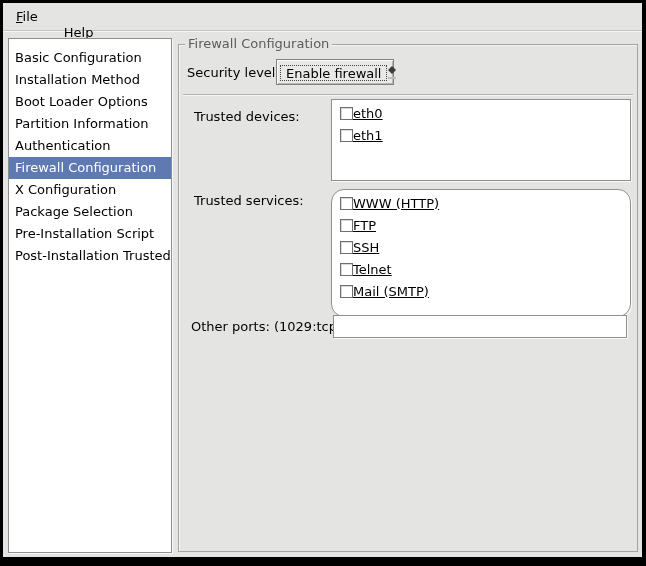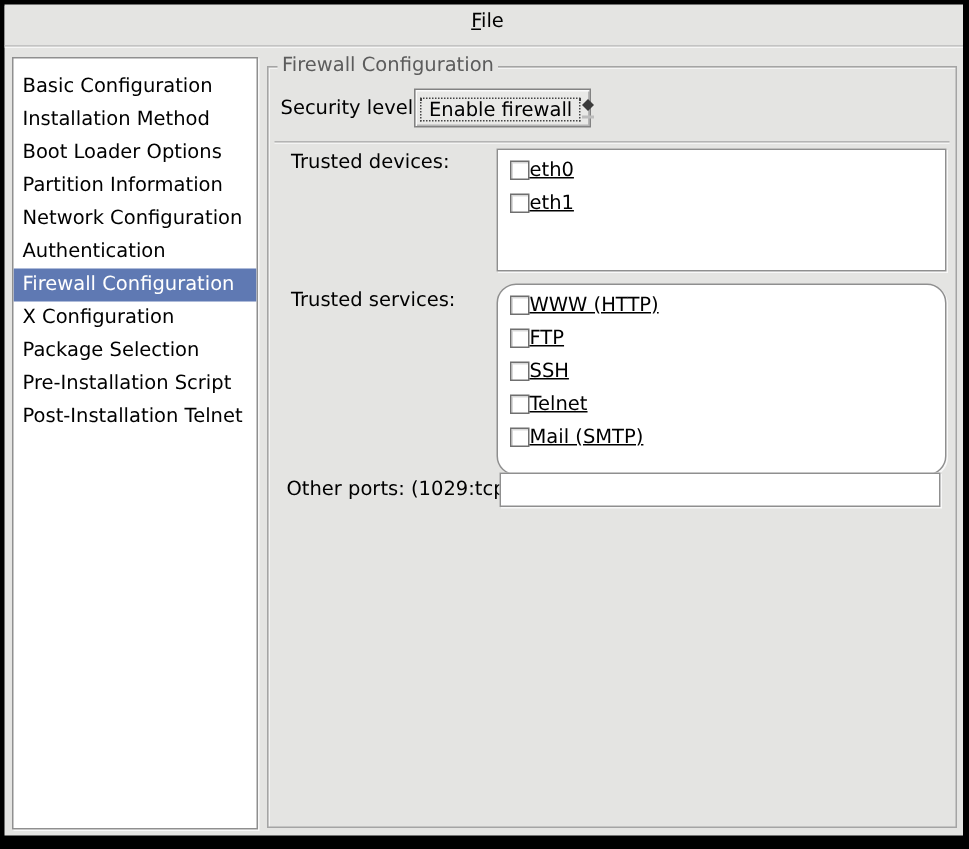--- a/index.html
+++ b/index.html
@@ -18,21 +18,20 @@
     overflow: hidden;
   }
   
   .menubar {
     height: 28px;
     display: flex;
     align-items: center;
     padding-left: 5px;
     border-bottom: 1px solid #c3c3c3;
     box-shadow: 0 1px 0 #f6f6f6;
-    flex-direction: column;
   }
   .menu-item {
     display: inline-block;
     padding: 4px 8px;
     cursor: default;
   }
   .menu-item::first-letter { text-decoration: underline; }
   .menu-item + .menu-item { margin-left: 10px; margin-top: 32px; }
   
   .sidebar {
@@ -172,23 +171,20 @@
       </div>
 
       <div class="side-row">
         <span>Boot Loader Options</span>
       </div>
 
       <div class="side-row">
         <span>Partition Information</span>
       </div>
 
-      <div class="side-row">
-        <span>Network Configuration</span>
-      </div>
 
       <div class="side-row">
         <span>Authentication</span>
       </div>
 
       <div class="side-row selected">
         <span>Firewall Configuration</span>
       </div>
 
       <div class="side-row">
@@ -197,41 +193,41 @@
 
       <div class="side-row">
         <span>Package Selection</span>
       </div>
 
       <div class="side-row">
         <span>Pre-Installation Script</span>
       </div>
 
       <div class="side-row">
-        <span>Post-Installation Telnet</span>
+        <span>Post-Installation Trusted</span>
       </div>
     </div>
 
   <div class="frame">
     <span class="frame-title">Firewall Configuration</span>
 
     <span class="flabel" style="left:8px; top:20px;">Security level:</span>
 
     <div class="combo">
       <span class="combo-text">Enable firewall</span>
       <span class="combo-arrow">
         <span class="tri-up"></span>
         <span class="tri-down"></span>
         <span class="arrow-bar"></span>
       </span>
     </div>
 
     <div class="hsep"></div>
 
-    <span class="flabel" style="left:15px; top:56px;text-align:right;">Trusted devices:</span>
+    <span class="flabel" style="left:15px; top:64px;text-align:right;">Trusted devices:</span>
 
     <div class="checklist" style="top:54px; height:82px;">
 
         <div class="check-row">
           <span class="checkbox"></span>
           <span class="check-label">eth0</span>
         </div>
 
         <div class="check-row">
           <span class="checkbox"></span>

